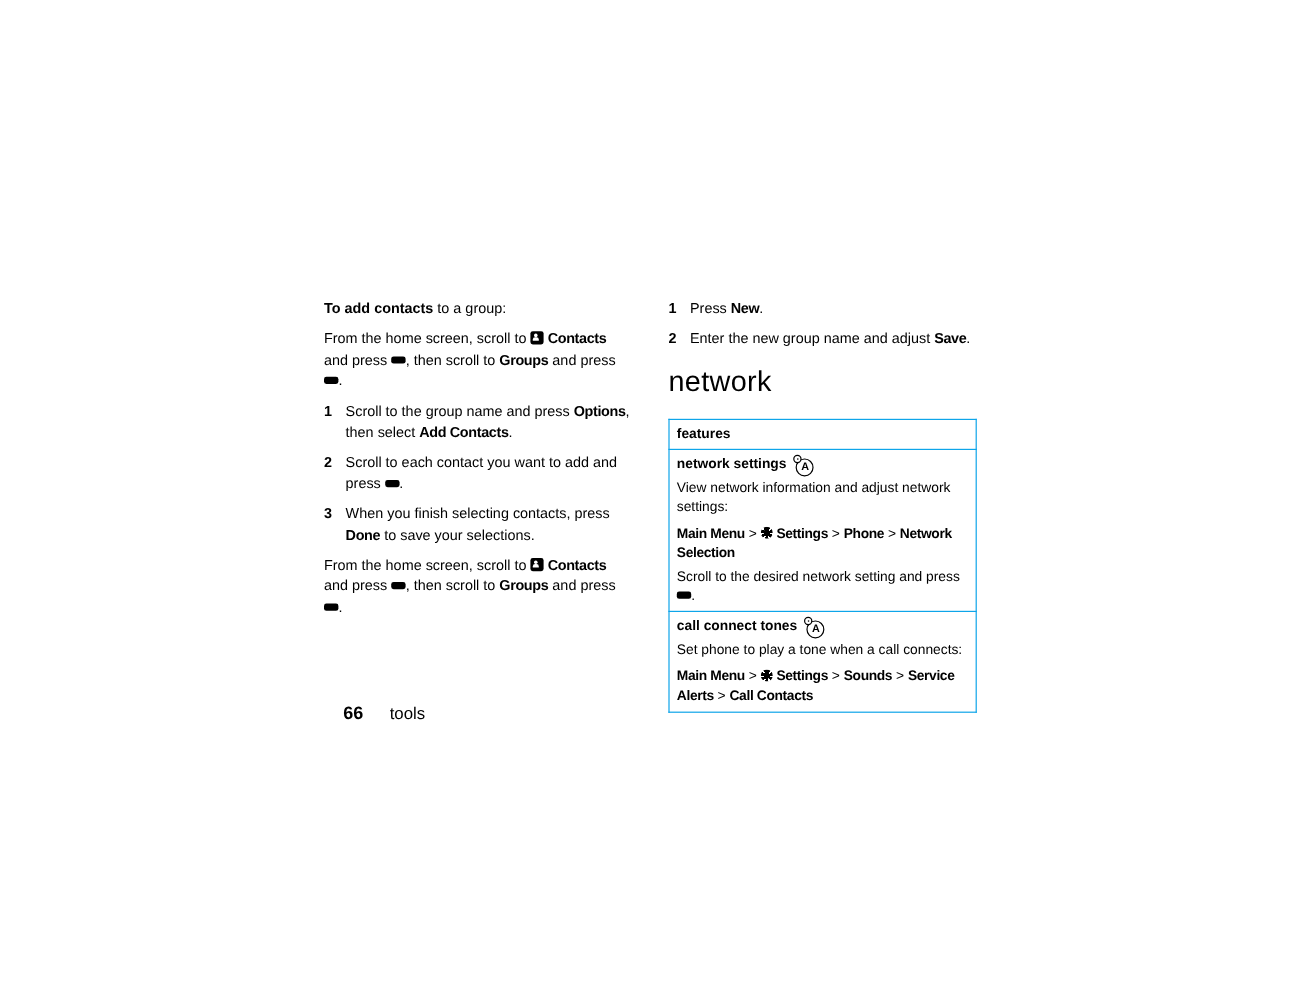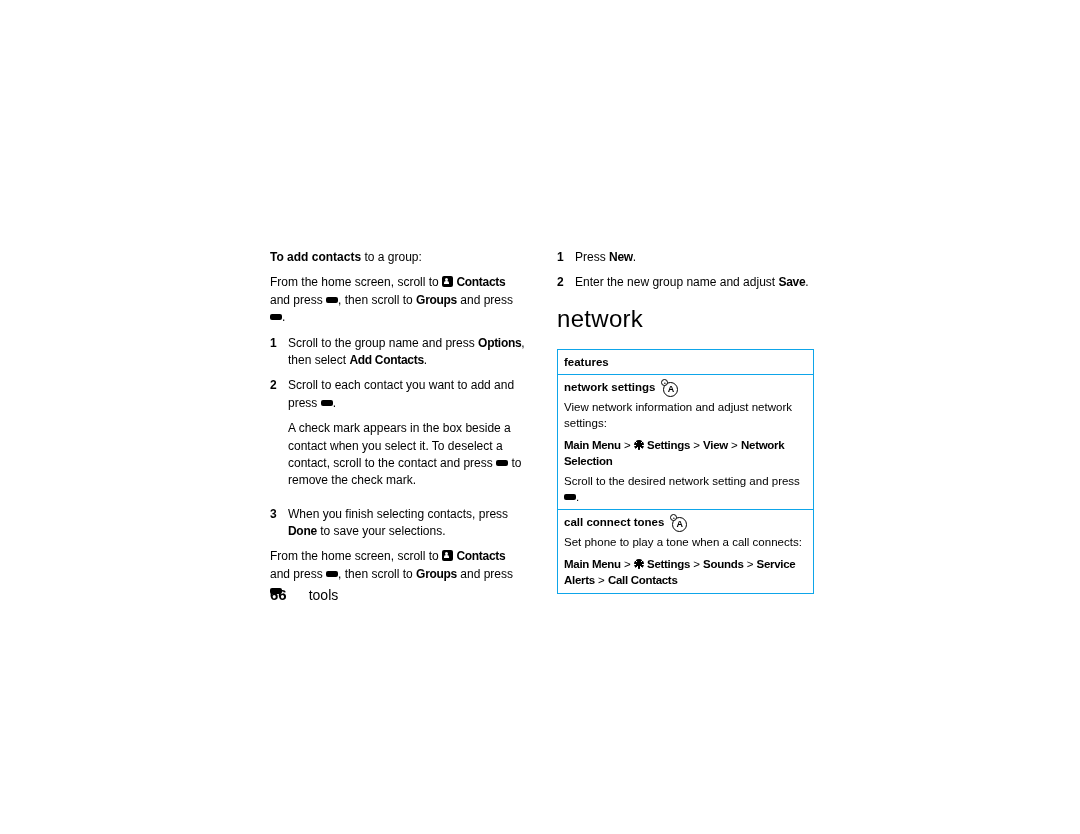--- a/index.html
+++ b/index.html
@@ -53,21 +53,21 @@
     text-align: left;
     vertical-align: top;
     font-size: 11.5px;
     line-height: 1.4;
   }
   table.feat th { font-weight: bold; }
   .cell-flex { display: flex; align-items: flex-start; gap: 6px; }
 
   .footer {
     position: absolute;
-    left: 270px;
+    left: 286px;
     top: 586px;
     font-size: 14px;
   }
   .footer .pn { font-weight: bold; font-size: 15px; margin-right: 22px; }
 
   
   .ic-contacts {
     width: 11px; height: 11px; display:inline-block; vertical-align:-1px;
     background: #000; border-radius: 2px; position: relative;
   }
@@ -117,23 +117,20 @@
         <li>
           <span class="num">1</span>
           <span class="txt">
             <span>Scroll to the group name and press </span><span class="condb">Options</span><span>, then select </span><span class="condb">Add Contacts</span><span>.</span>
           </span>
         </li>
         <li>
           <span class="num">2</span>
           <span class="txt">
             <span>Scroll to each contact you want to add and press </span><span class="ic-key"></span><span>.</span>
-            <p style="margin-top:8px">
-              <span>A check mark appears in the box beside a contact when you select it. To deselect a contact, scroll to the contact and press </span><span class="ic-key"></span><span> to remove the check mark.</span>
-            </p>
           </span>
         </li>
         <li>
           <span class="num">3</span>
           <span class="txt">
             <span>When you finish selecting contacts, press </span><span class="condb">Done</span><span> to save your selections.</span>
           </span>
         </li>
       </ol>
 
@@ -169,21 +166,21 @@
               <td>
           <div class="cell-flex">
             <span class="b">network settings</span>
             <span class="ic-operator">
                     <span class="big">A</span>
                     <span class="small">•</span>
                   </span>
           </div>
           <div>View network information and adjust network settings:</div>
           <div style="margin-top:6px">
-            <span class="condb">Main Menu</span> &gt; <span class="ic-gear"></span> <span class="condb">Settings</span> &gt; <span class="condb">View</span> &gt; <span class="condb">Network Selection</span>
+            <span class="condb">Main Menu</span> &gt; <span class="ic-gear"></span> <span class="condb">Settings</span> &gt; <span class="condb">Phone</span> &gt; <span class="condb">Network Selection</span>
           </div>
           <div style="margin-top:4px">
             <span>Scroll to the desired network setting and press </span><span class="ic-key"></span><span>.</span>
           </div>
         </td>
             </tr>
         <tr>
               <td>
           <div class="cell-flex">
             <span class="b">call connect tones</span>

